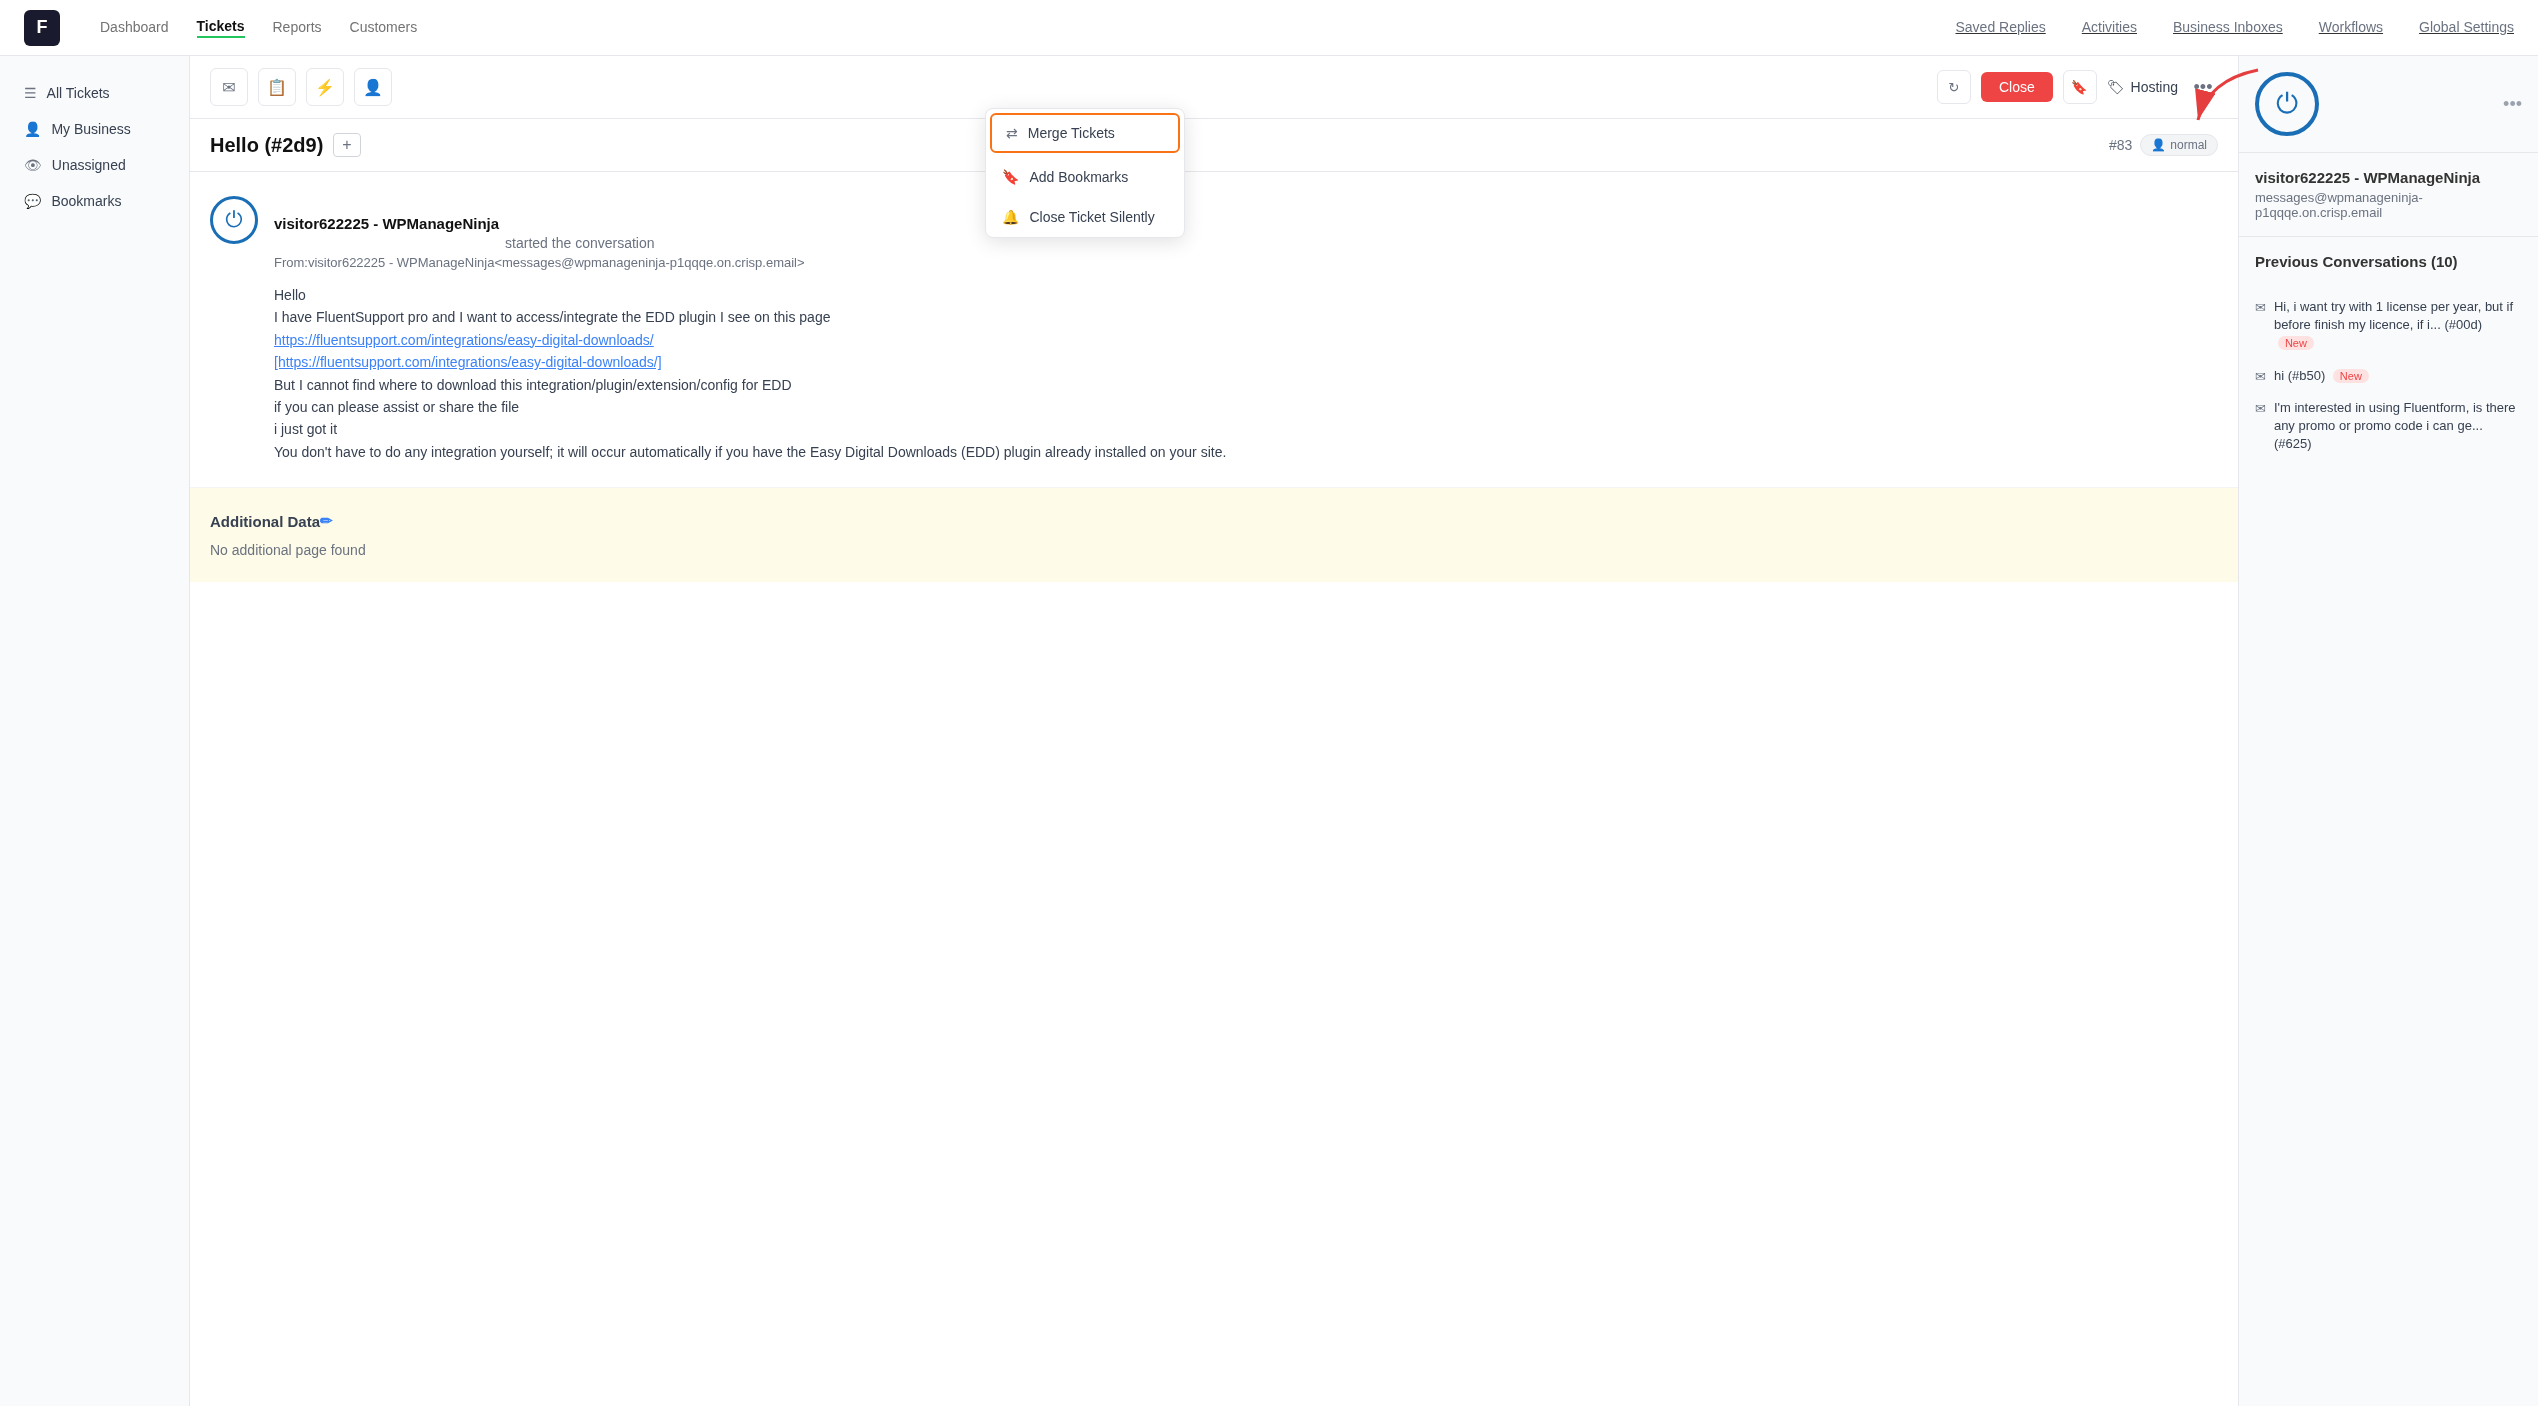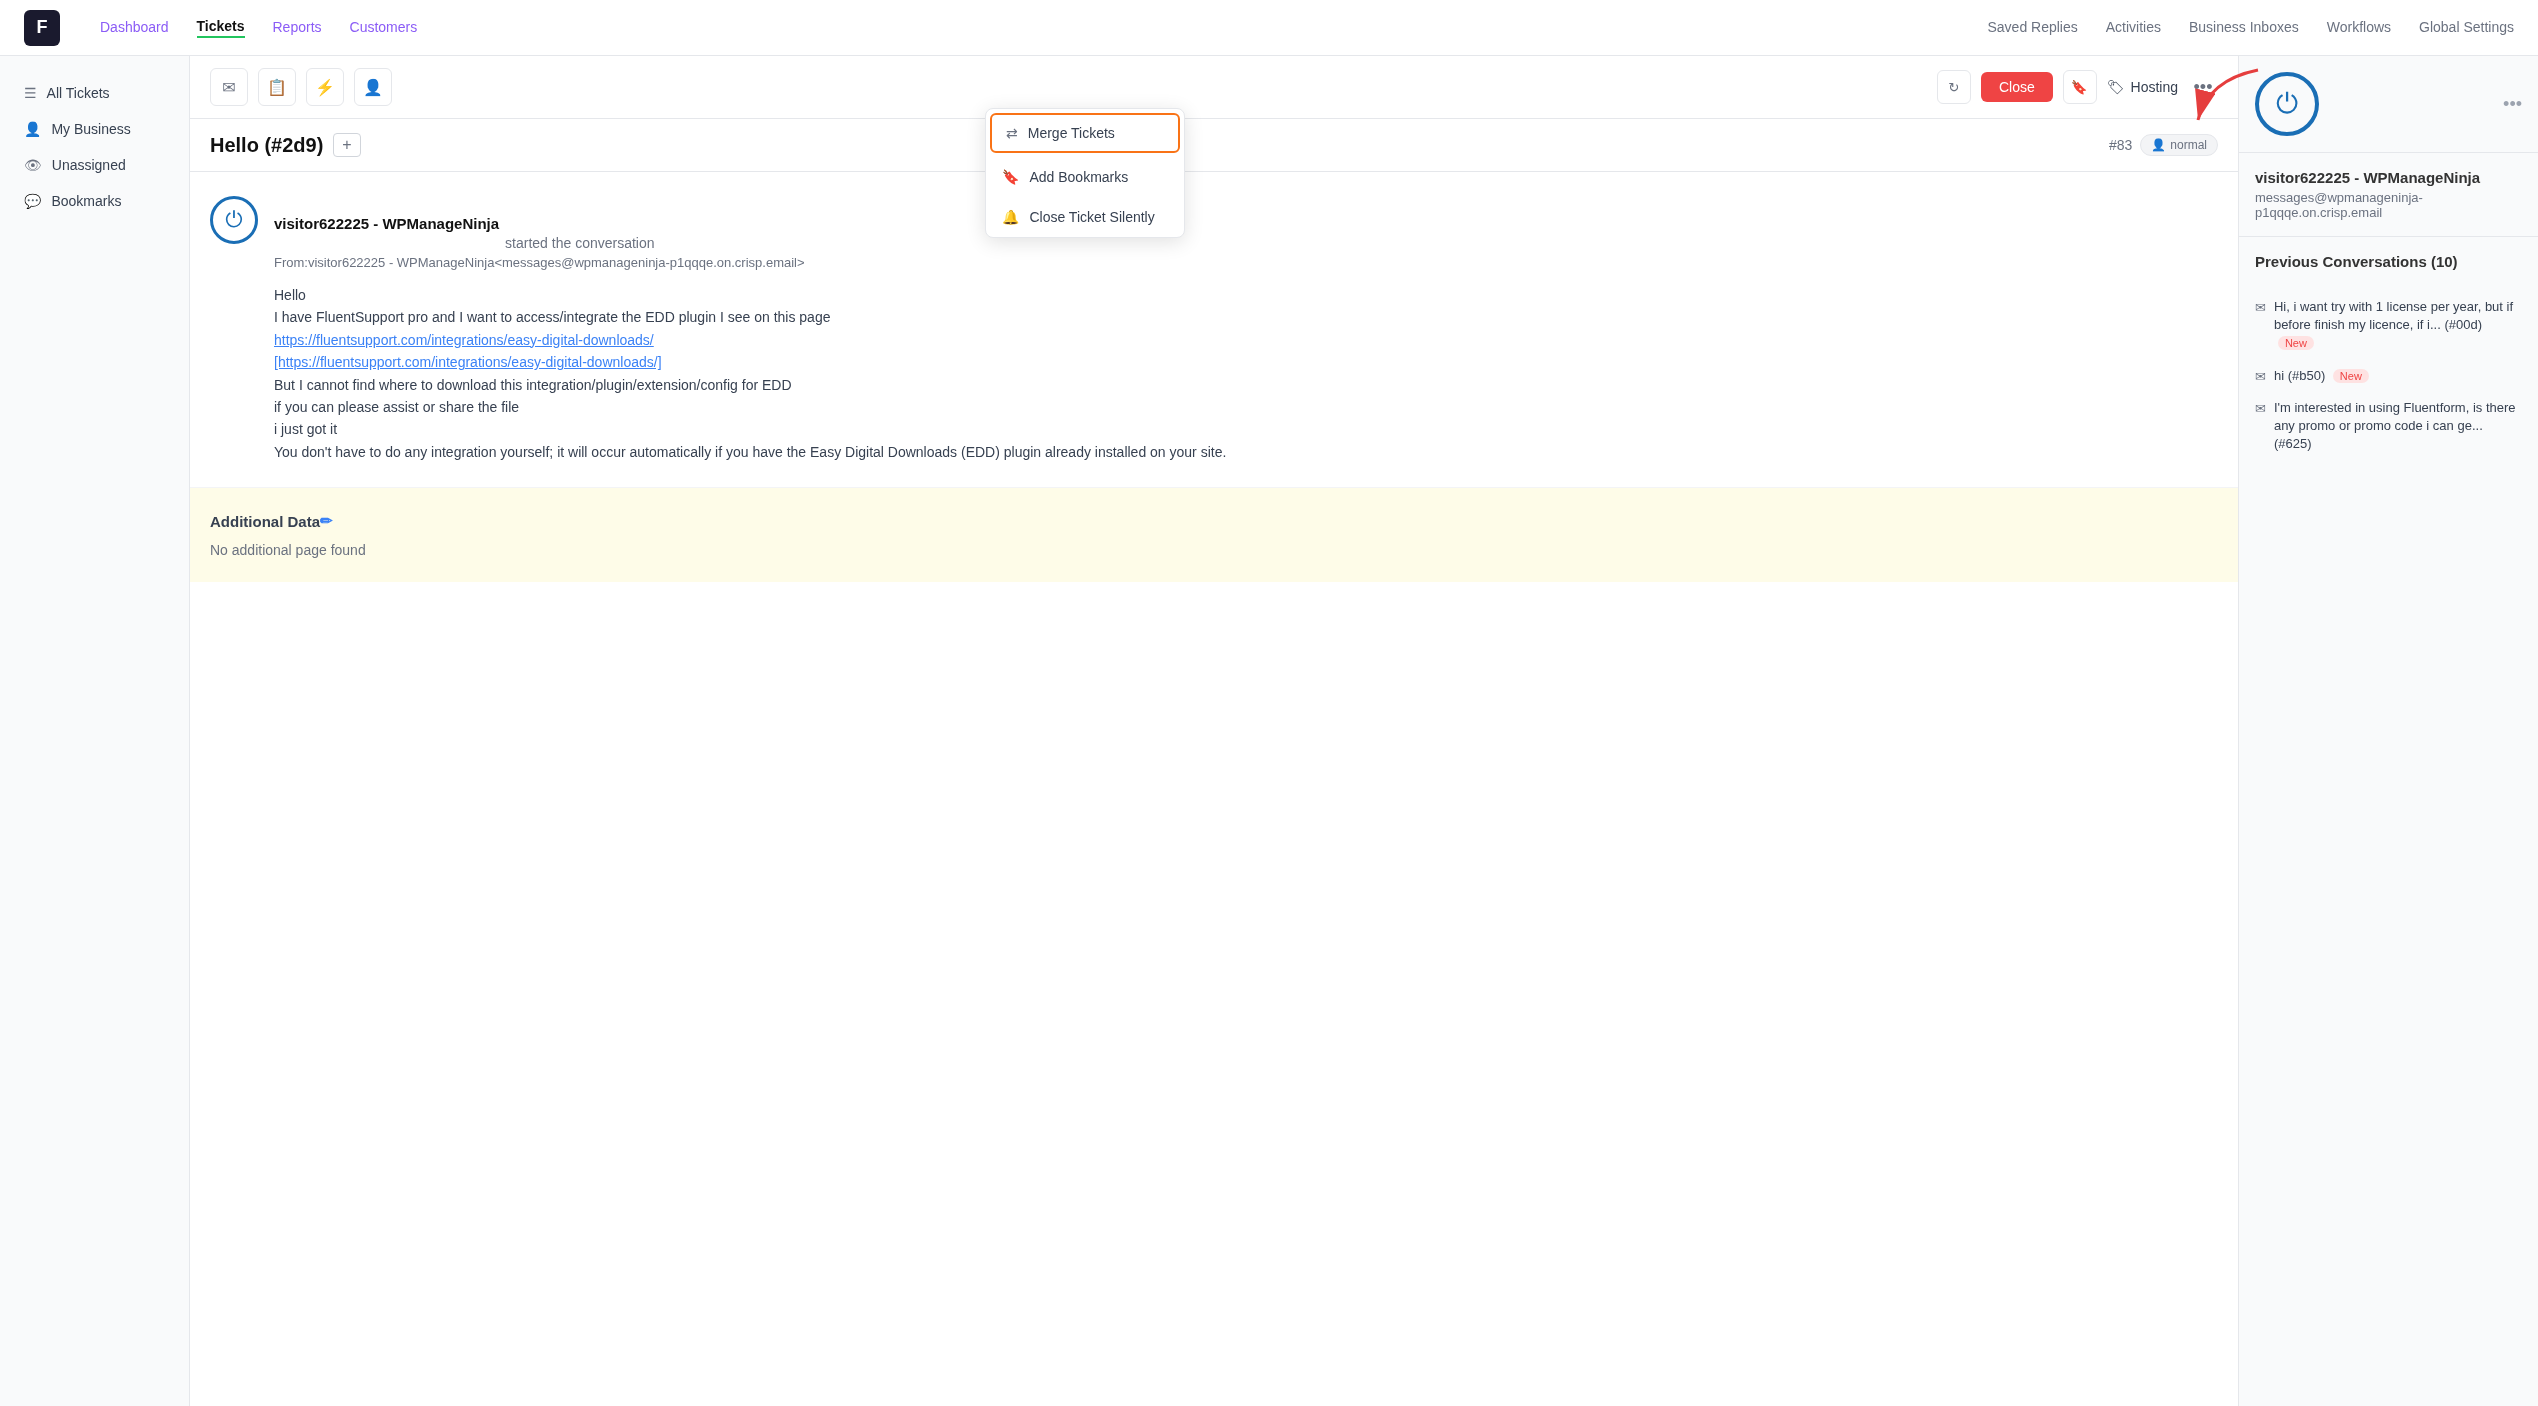--- a/index.html
+++ b/index.html
@@ -25,30 +25,30 @@
       border-radius: 6px;
       display: flex; align-items: center; justify-content: center;
       font-weight: bold; font-size: 18px;
       margin-right: 8px;
       flex-shrink: 0;
     }
     .top-nav .nav-links {
       display: flex; gap: 28px; align-items: center;
     }
     .top-nav .nav-link {
-      color: #8b5cf6; font-size: 14px; cursor: pointer; text-decoration: none;
+      color: #737373; font-size: 14px; cursor: pointer; text-decoration: none;
       padding-bottom: 2px;
     }
     .top-nav .nav-link.active {
       color: #111; font-weight: 600;
       border-bottom: 2px solid #22c55e;
     }
     .top-nav .nav-right {
       margin-left: auto;
-      display: flex; gap: 28px; align-items: center;
+      display: flex; gap: 36px; align-items: center; text-decoration: underline;
     }
     .top-nav .nav-right .nav-link { color: #6b7280; }
 
     
     .layout {
       display: flex;
       margin-top: 56px;
       height: calc(100vh - 56px);
     }
 

